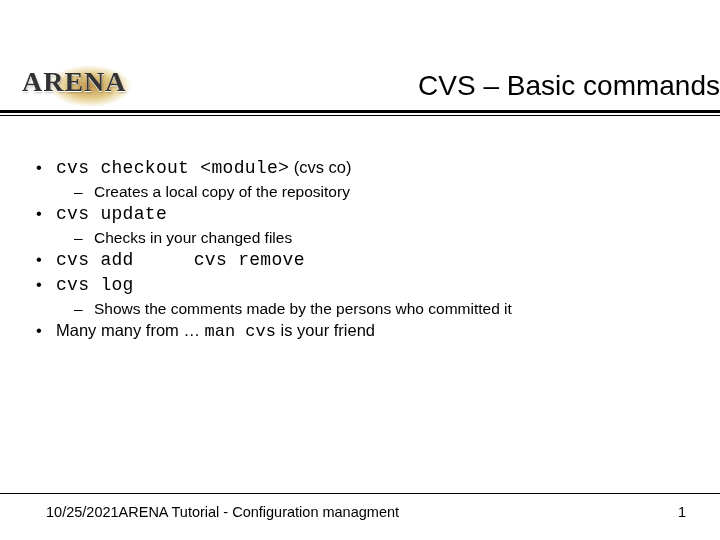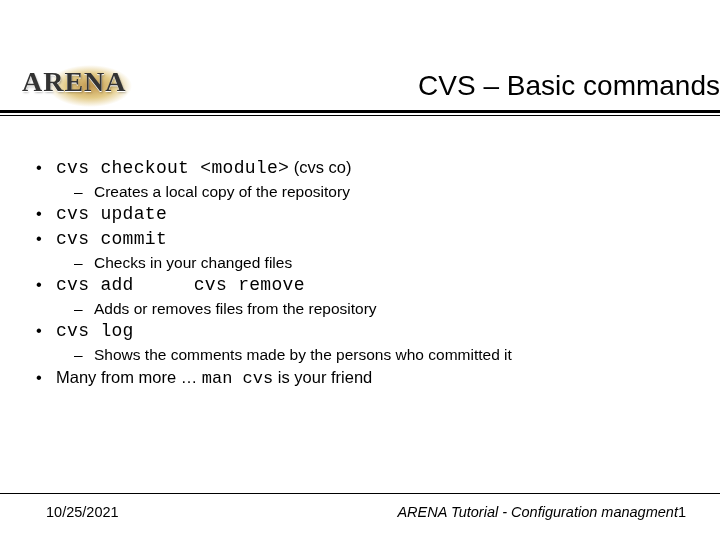--- a/index.html
+++ b/index.html
@@ -57,21 +57,21 @@
   .footer {
     position:absolute;
     left:0; right:0; bottom:20px;
     padding:0 34px;
     font-size:14.5px;
     display:flex;
     justify-content:space-between;
     align-items:flex-end;
     margin-left:12px;
   }
-  .footer .mid { flex:1; text-align:right;font-style:italic; }
+  .footer .mid { flex:1; text-align:left; }
   .foot-rule {
     position:absolute;
     left:0; right:0; bottom:46px;
     border:none; border-top:1px solid #000;
   }
 </style>
 </head>
 <body>
 
 <div class="header">
@@ -86,37 +86,33 @@
   <div class="b1">
     <span class="mono">cvs checkout &lt;module&gt;</span>
     <span>(cvs co)</span>
   </div>
   <div class="b2">Creates a local copy of the repository</div>
 
   <div class="b1">
     <span class="mono">cvs update</span>
   </div>
 
-  <div class="b1">
-    <span class="mono">cvs commit</span>
-  </div>
   <div class="b2">Checks in your changed files</div>
 
   <div class="b1">
     <span class="mono">cvs add</span><span class="gap"></span><span class="mono">cvs remove</span>
   </div>
-  <div class="b2">Adds or removes  files from the repository</div>
 
   <div class="b1">
     <span class="mono">cvs log</span>
   </div>
   <div class="b2">Shows the comments made by the persons who committed it</div>
 
   <div class="b1">
-    <span>Many from more … </span><span class="mono2">man cvs</span><span> is your friend</span>
+    <span>Many many from … </span><span class="mono2">man cvs</span><span> is your friend</span>
   </div>
 
 </div>
 
 <hr class="foot-rule">
 <div class="footer">
   <span>10/25/2021</span>
   <span class="mid">ARENA Tutorial - Configuration managment</span>
   <span>1</span>
 </div>

